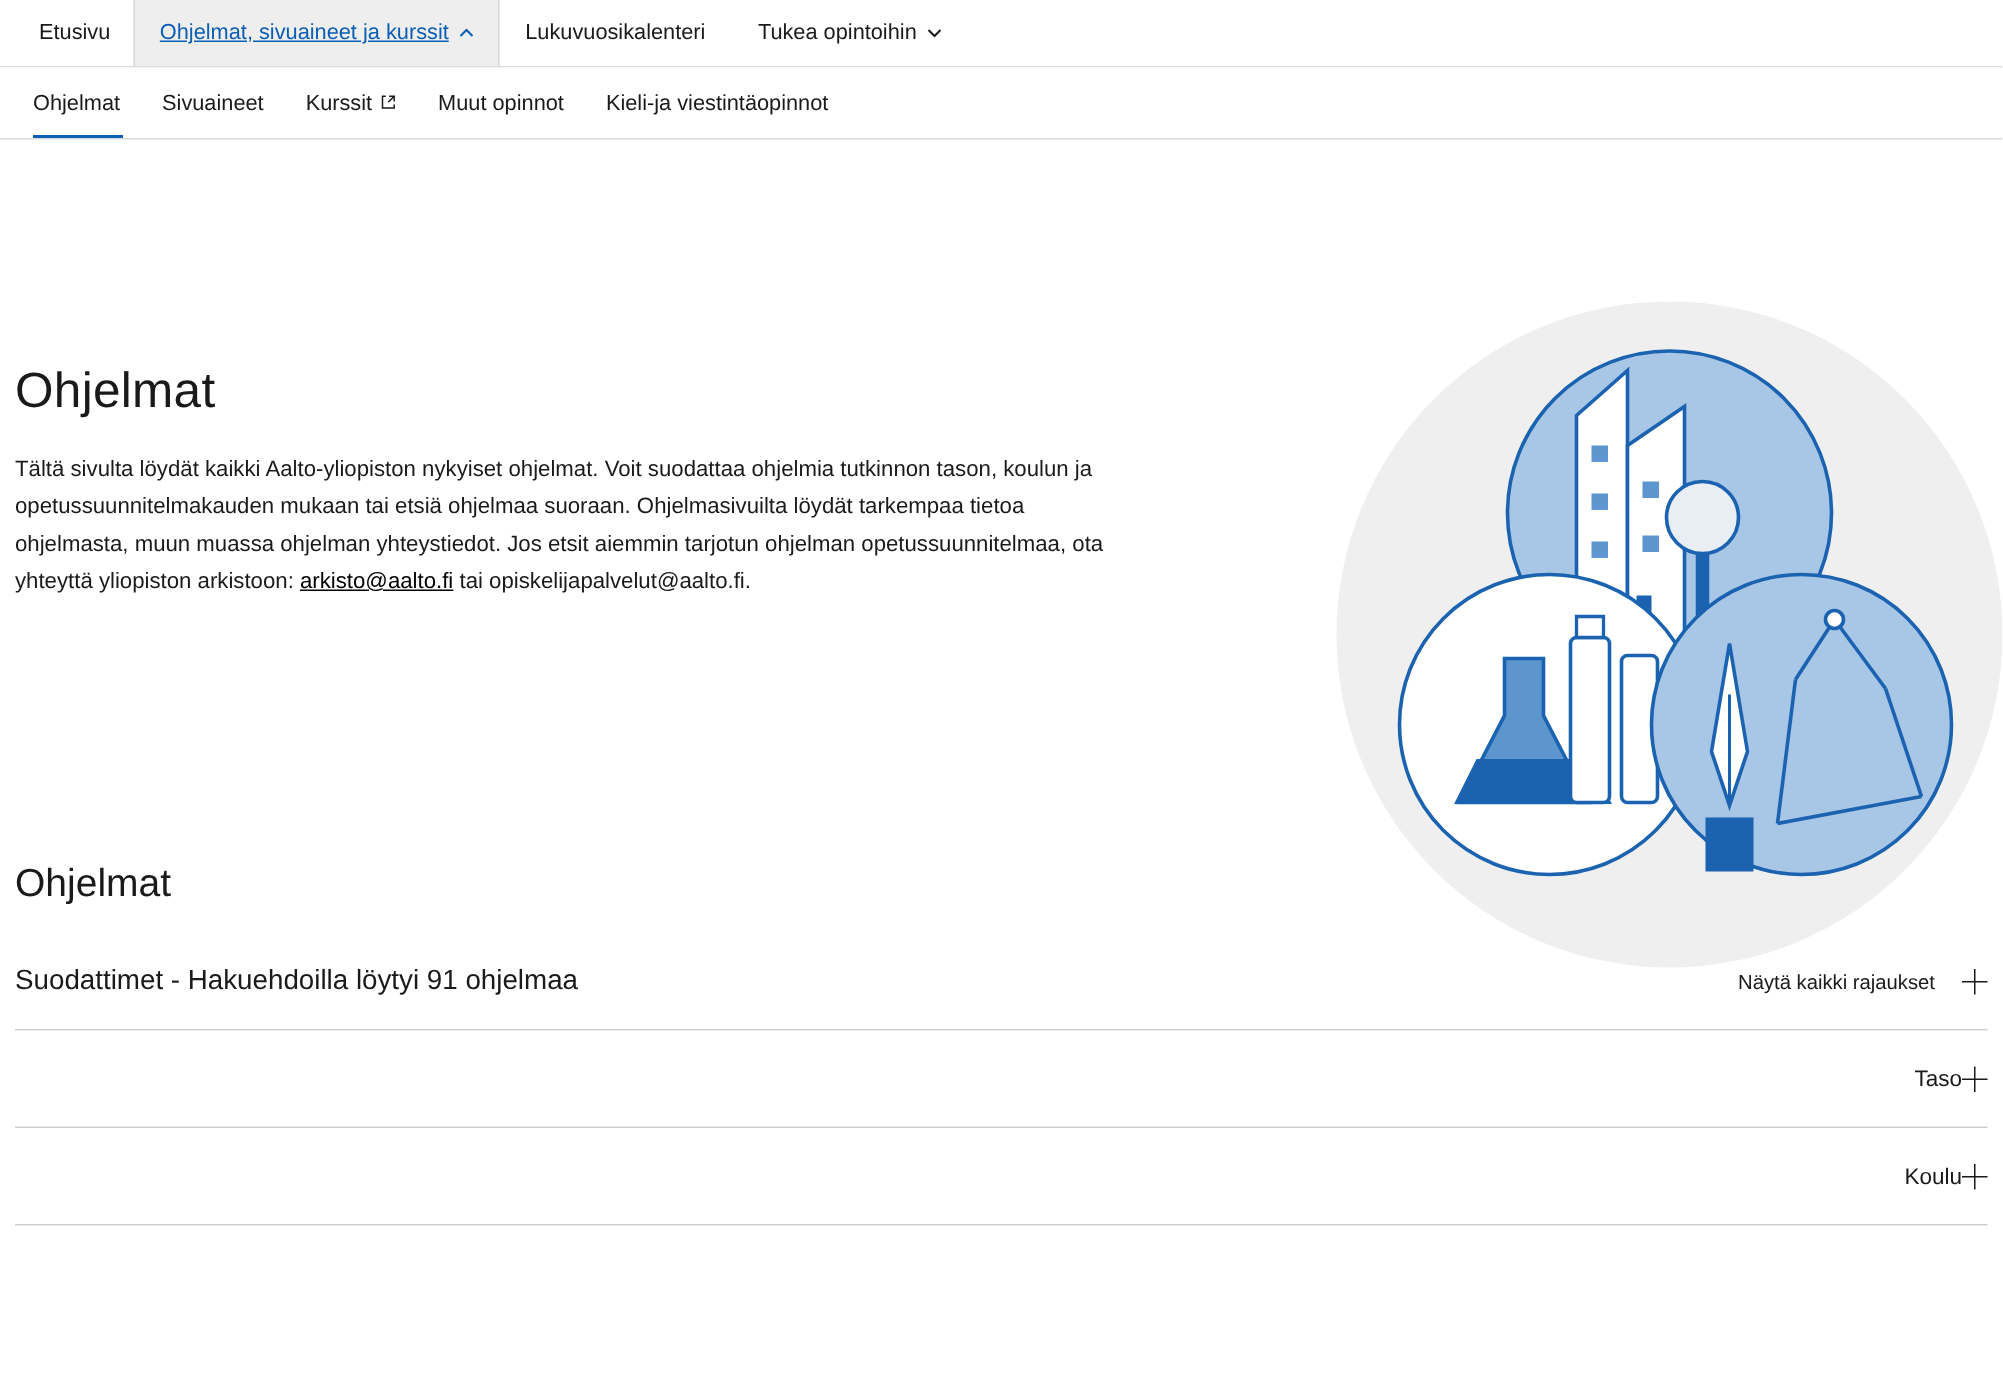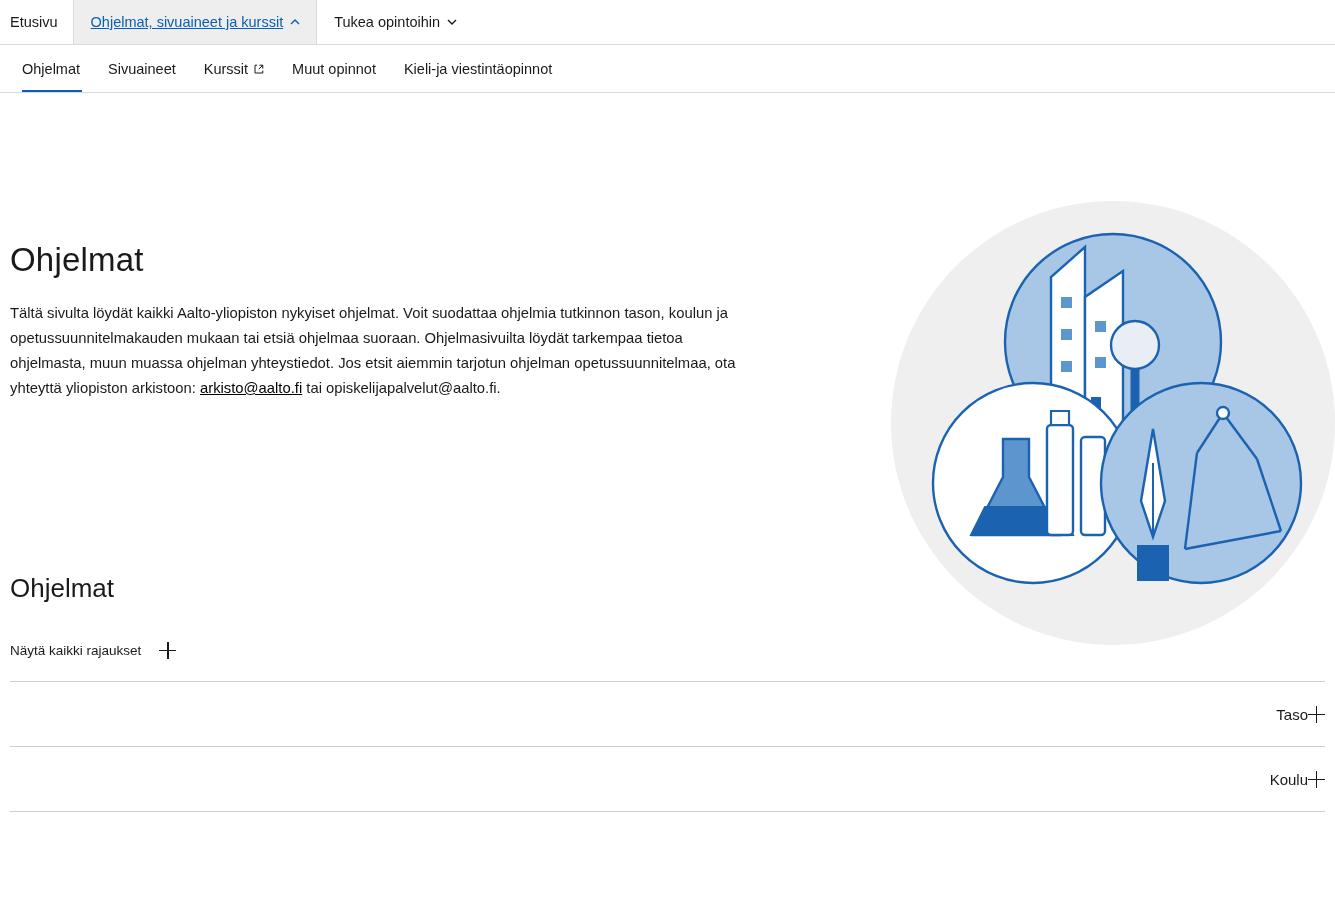--- a/index.html
+++ b/index.html
@@ -14,20 +14,21 @@
     color: #1a1a1a;
   }
 
   
   .topnav {
     display: flex;
     align-items: stretch;
     height: 45px;
     border-bottom: 1px solid #d9d9d9;
     background: #ffffff;
+    padding-left: 16px;
   }
   .topnav-item {
     display: flex;
     align-items: center;
     gap: 7px;
     padding: 0 17px;
     font-size: 14.5px;
     color: #1a1a1a;
     white-space: nowrap;
     cursor: pointer;
@@ -191,20 +192,23 @@
   <div class="topnav-item first">
     <span>Etusivu</span>
   </div>
   <div class="topnav-item active">
     <span>Ohjelmat, sivuaineet ja kurssit</span>
     <span class="caret">
       <svg width="10" height="10" viewBox="0 0 10 10">
           <path d="M1 7 L5 3 L9 7" fill="none" stroke="#0a5eb4" stroke-width="1.4"></path>
         </svg>
     </span>
+  </div>
+  <div class="topnav-item">
+    <span>Lukuvuosikalenteri</span>
   </div>
   <div class="topnav-item">
     <span>Tukea opintoihin</span>
     <span class="caret">
       <svg width="10" height="10" viewBox="0 0 10 10">
           <path d="M1 3 L5 7 L9 3" fill="none" stroke="#1a1a1a" stroke-width="1.4"></path>
         </svg>
     </span>
   </div>
 </nav>
@@ -274,20 +278,21 @@
       <path d="M300 348 L396 330" stroke="#1b63b0" stroke-width="2.4" fill="none"></path>
       <circle cx="338" cy="212" r="6" fill="#ffffff" stroke="#1b63b0" stroke-width="2.4"></circle>
     </svg>
   </div>
 </section>
 
 <section class="section">
   <h2 class="section-title">Ohjelmat</h2>
 
   <div class="filters-header">
+    <div class="filters-title">Suodattimet - Hakuehdoilla löytyi 91 ohjelmaa</div>
     <div class="filters-showall">
       <span>Näytä kaikki rajaukset</span>
       <span class="plus"></span>
     </div>
   </div>
 
   <div class="filter-row">
     <span>Taso</span>
     <span class="plus"></span>
   </div>

